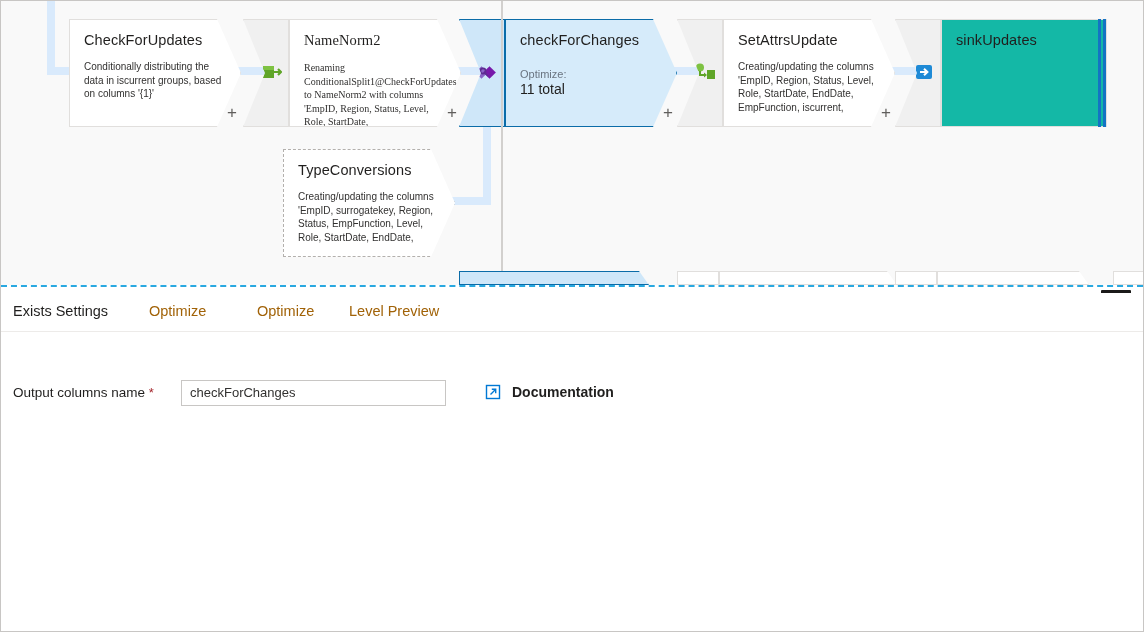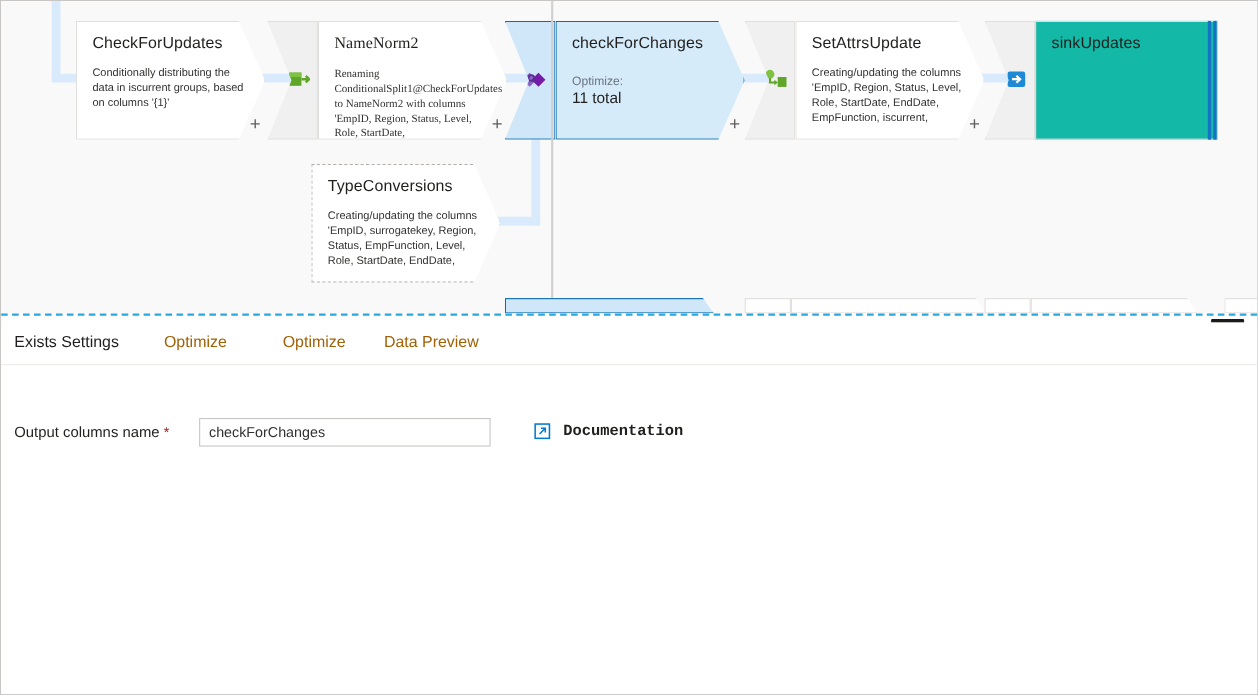--- a/index.html
+++ b/index.html
@@ -208,34 +208,34 @@
 
   <div class="splitter"></div>
   <div class="grip"></div>
 
   <div class="panel">
 
     <div class="tabs">
       <div class="tab active" style="left:12px;">Exists Settings</div>
       <div class="tab" style="left:148px;">Optimize</div>
       <div class="tab" style="left:256px;">Optimize</div>
-      <div class="tab" style="left:348px;">Data Preview</div>
+      <div class="tab" style="left:348px;">Level Preview</div>
     </div>
 
     <div class="form">
 
       <div class="lbl" style="left:12px;top:53px;">
         <span>Output columns name</span>
         <span class="req">*</span>
       </div>
       <div class="txtbox" style="left:180px;top:48px;width:265px;">checkForChanges</div>
 
       <span style="position:absolute;left:484px;top:52px;">
         <svg width="16" height="16" viewBox="0 0 16 16">
           <rect x="1.5" y="1.5" width="13" height="13" fill="none" stroke="#0078d4" stroke-width="1.4"></rect>
           <path d="M5.5 10.5 L10.5 5.5 M6.8 5.3 L10.7 5.3 L10.7 9.2" stroke="#0078d4" stroke-width="1.4" fill="none"></path>
         </svg>
       </span>
-      <div class="doclink" style="left:511px;top:52px;font-family:Liberation Mono, monospace;">Documentation</div>
+      <div class="doclink" style="left:511px;top:52px;">Documentation</div>
 
     </div>
   </div>
 </div>
 
 </body></html>

